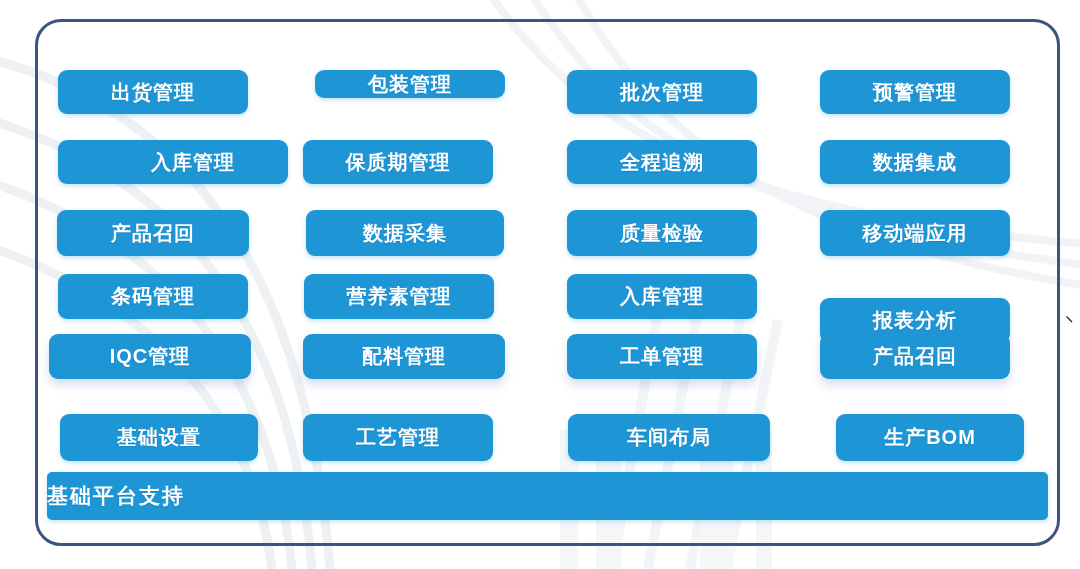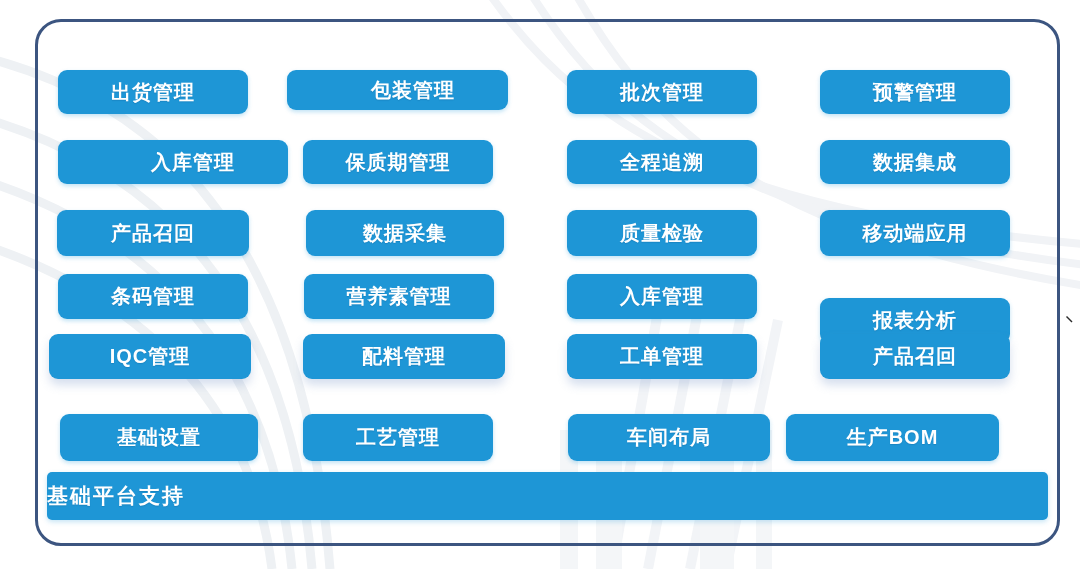--- a/index.html
+++ b/index.html
@@ -132,21 +132,21 @@
     </div>
     <div class="tile" style="left: 58px; top: 274px; width: 190px; height: 45px;">
       <span>条码管理</span>
     </div>
     <div class="tile lifted" style="left: 49px; top: 334px; width: 202px; height: 45px;">
       <span>IQC管理</span>
     </div>
     <div class="tile" style="left: 60px; top: 414px; width: 198px; height: 47px;">
       <span>基础设置</span>
     </div>
-    <div class="tile" style="left: 287px; top: 70px; width: 190px; height: 40px; padding-left: 31px;">
+    <div class="tile" style="left: 315px; top: 70px; width: 190px; height: 28px;">
       <span>包装管理</span>
     </div>
     <div class="tile" style="left: 303px; top: 140px; width: 190px; height: 44px;">
       <span>保质期管理</span>
     </div>
     <div class="tile" style="left: 306px; top: 210px; width: 198px; height: 46px;">
       <span>数据采集</span>
     </div>
     <div class="tile" style="left: 304px; top: 274px; width: 190px; height: 45px;">
       <span>营养素管理</span>
@@ -183,21 +183,21 @@
     </div>
     <div class="tile" style="left: 820px; top: 210px; width: 190px; height: 46px;">
       <span>移动端应用</span>
     </div>
     <div class="tile" style="left: 820px; top: 274px; width: 190px; height: 45px; margin-top: 24px;">
       <span>报表分析</span>
     </div>
     <div class="tile lifted" style="left: 820px; top: 334px; width: 190px; height: 45px;">
       <span>产品召回</span>
     </div>
-    <div class="tile" style="left: 786px; top: 414px; width: 213px; height: 47px;">
+    <div class="tile" style="left: 836px; top: 414px; width: 188px; height: 47px;">
       <span>生产BOM</span>
     </div>
   </div>
 
 <div id="platform-bar">
   <span>基础平台支持</span>
 </div>
 
 <svg id="stray-mark" viewBox="0 0 7 7" xmlns="http://www.w3.org/2000/svg" aria-hidden="true">
   <path d="M0.5 0.5 L6 6" stroke="#2b2b2b" stroke-width="1.4" fill="none"></path>

